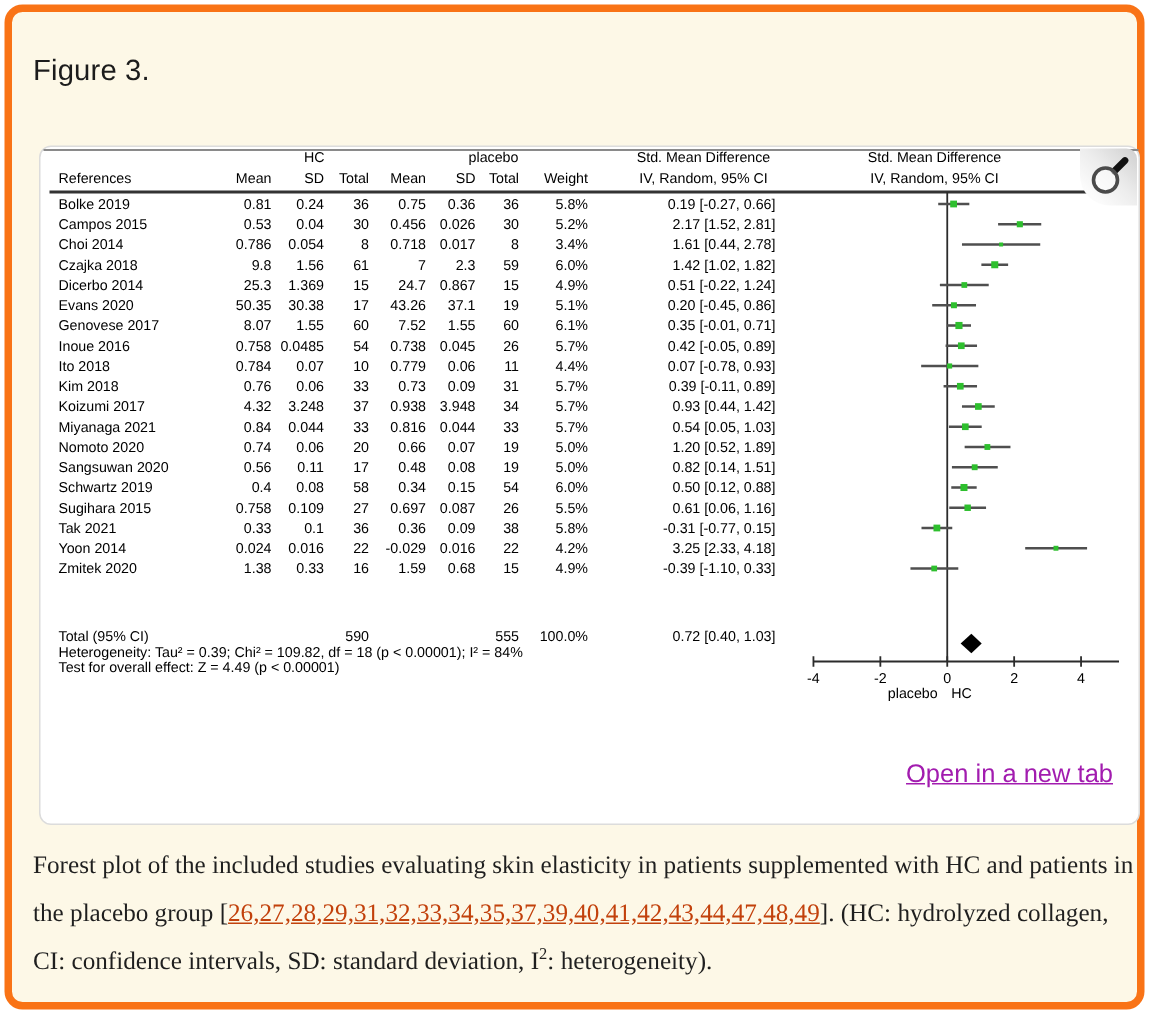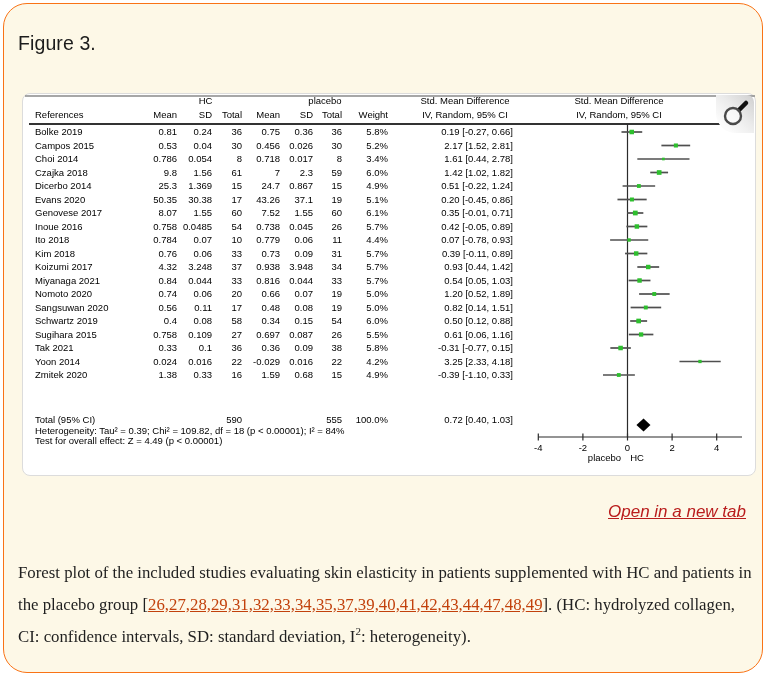--- a/index.html
+++ b/index.html
@@ -1,31 +1,31 @@
 <!DOCTYPE html>
 <html><head>
 <meta charset="utf-8">
 <style>
   html,body{margin:0;padding:0;background:#ffffff;}
   body{width:768px;height:678px;position:relative;overflow:hidden;
        font-family:"Liberation Sans", sans-serif;}
   .container{position:absolute;left:3px;top:3px;width:760px;height:670px;
-       background:#fdf8e7;border:1px solid #f97316;border-radius:24px;box-sizing:border-box;}
+       background:#fdf8e7;border:5px solid #f97316;border-radius:12px;box-sizing:border-box;}
   .fig-label{position:absolute;left:14px;top:28px;font-size:19.5px;font-weight:500;
        color:#1c1c1c;margin:0;letter-spacing:.1px;}
-  .figure-panel{position:absolute;left:18px;top:89px;width:734px;height:383px;
+  .figure-panel{position:absolute;left:18px;top:89px;width:734px;height:453px;
        background:#ffffff;border:1px solid #dcdcdc;border-radius:8px;box-sizing:border-box;cursor:pointer;}
   .figure-panel svg.plot{position:absolute;left:0;top:0;}
   svg.plot text{font-family:"Liberation Sans", sans-serif;font-size:9.5px;fill:#000;}
   .magnifier{position:absolute;top:1px;right:1px;width:38px;height:38px;
        border-radius:0 7px 0 20px;
        background:linear-gradient(225deg,#cfcfcf 0%,#ececec 45%,#fbfbfb 80%);
        display:flex;align-items:center;justify-content:center;cursor:pointer;}
   .link-row{position:absolute;top:498px;right:16px;text-align:right;}
-  .link-row a{font-size:17px;color:#b91c1c;text-decoration:underline;cursor:pointer;font-style:italic;}
+  .link-row a{font-size:17px;color:#a21caf;text-decoration:underline;cursor:pointer;}
   .caption{position:absolute;left:14px;top:553px;width:742px;margin:0;
        font-family:"Liberation Serif", serif;font-size:16.8px;line-height:32px;color:#1f1f1f;}
   .caption a{color:#c2410c;text-decoration:underline;cursor:pointer;}
   .caption sup{font-size:11px;line-height:0;}
 </style>
 </head>
 <body>
 
 <div class="container">
 

